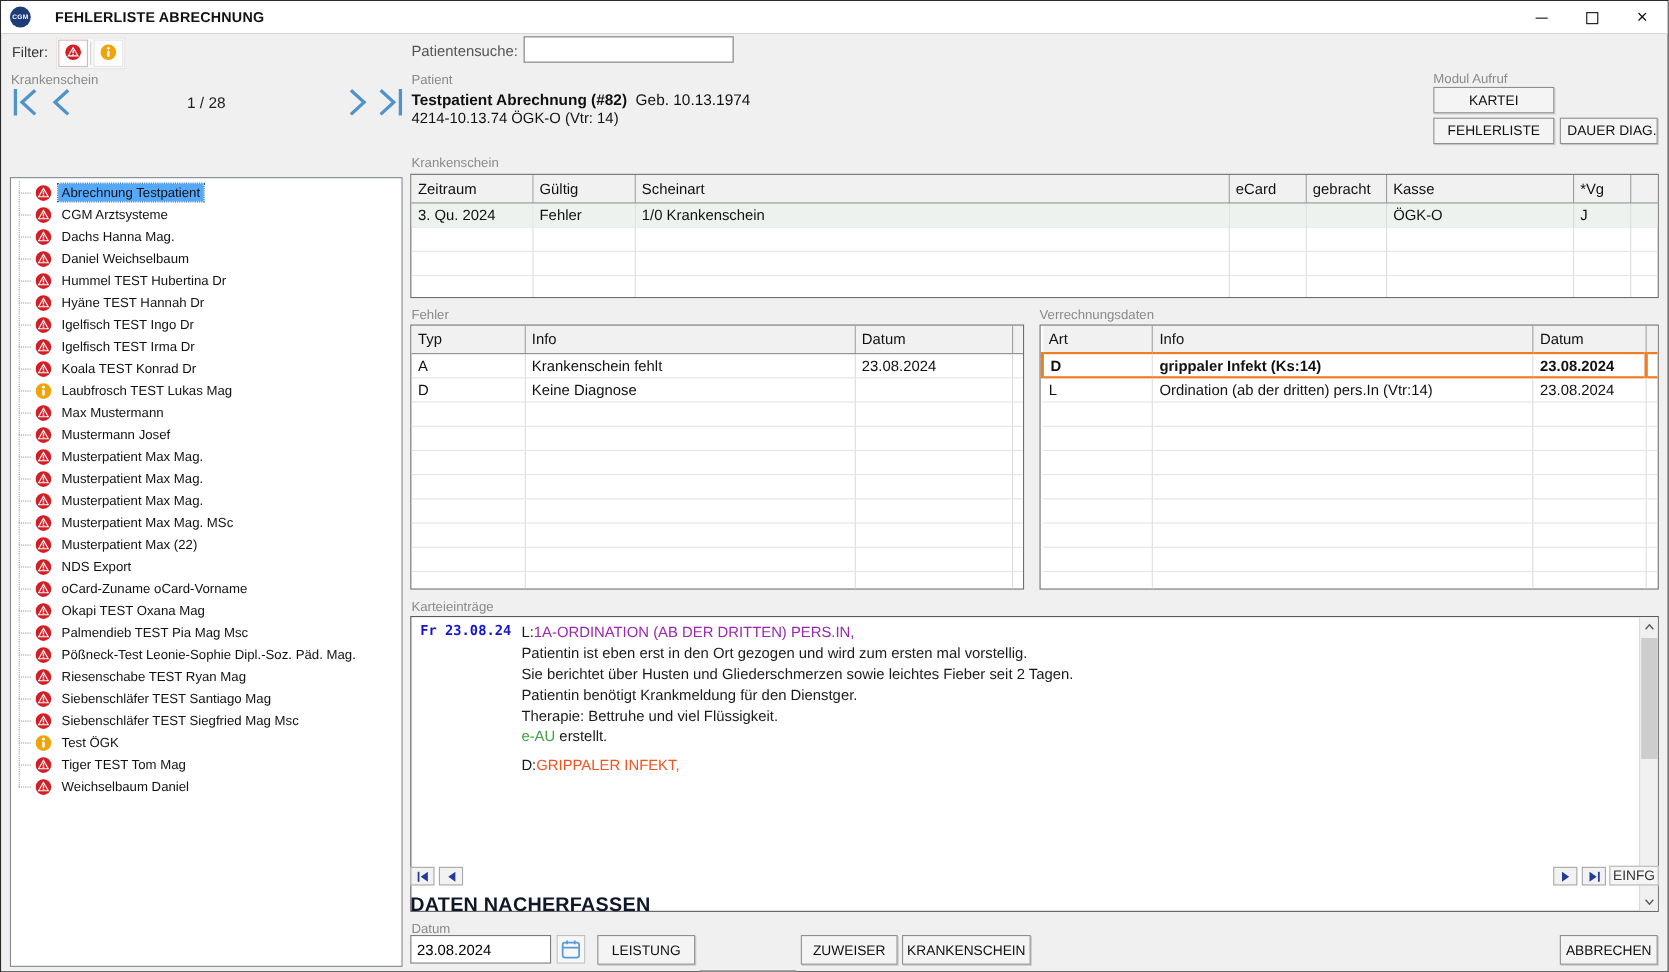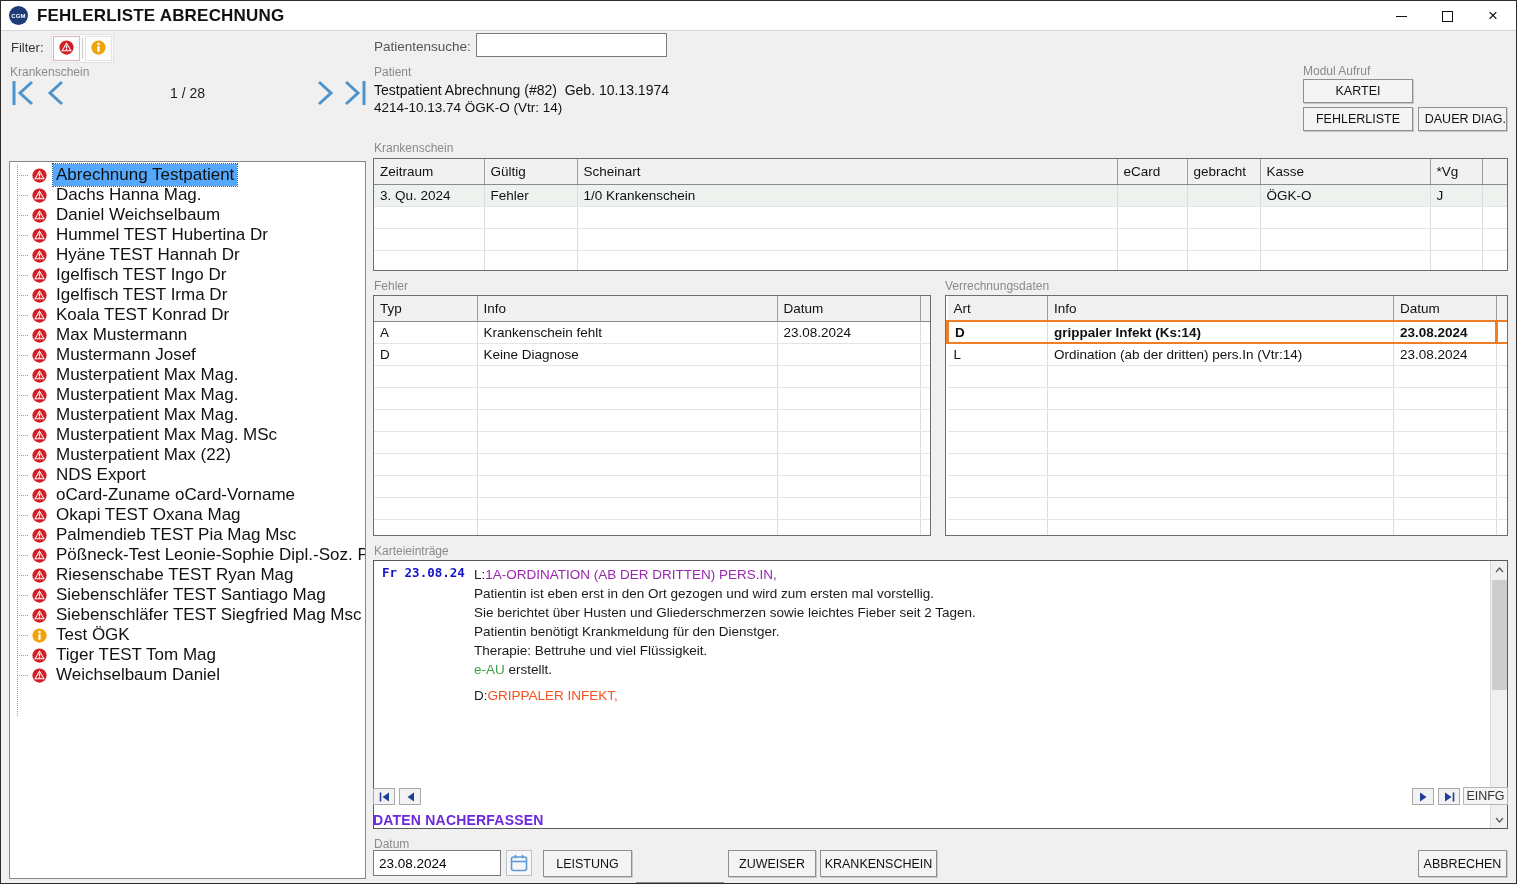--- a/index.html
+++ b/index.html
@@ -2,21 +2,21 @@
 <html><head>
 <meta charset="utf-8">
 <style>
   * { margin:0; padding:0; box-sizing:border-box; }
   html,body { background:#888; font-family:"Liberation Sans","DejaVu Sans",sans-serif; }
   .window { position:relative; width:1517px; height:884px; background:#f0f0f0; border:1px solid #2b2b2b; overflow:hidden; }
 
   
   .titlebar { position:absolute; top:0; left:0; right:0; height:30px; background:#fff; border-bottom:1px solid #d6d6d6; display:flex; align-items:center; padding-left:8px; }
   .app-logo { width:19px; height:19px; border-radius:50%; background:#1e3c78; color:#fff; font-size:6px; font-weight:bold; display:flex; align-items:center; justify-content:center; letter-spacing:.2px; }
-  .title { margin-left:9px; font-size:17px; font-weight:700; color:#111; letter-spacing:.2px; }
+  .title { margin-left:22px; font-size:13px; font-weight:700; color:#111; letter-spacing:.2px; }
   .win-controls { position:absolute; right:0; top:0; height:30px; display:flex; }
   .wc { width:46px; height:30px; background:transparent; border:0; display:flex; align-items:center; justify-content:center; cursor:pointer; font-size:17px; color:#111; }
   .min-glyph { width:11px; border-top:1.4px solid #111; display:inline-block; }
   .max-glyph { width:11px; height:11px; border:1.4px solid #111; display:inline-block; }
 
   
   .filter-label { position:absolute; left:10px; top:39px; font-size:13px; color:#333; }
   .filter-bar { position:absolute; left:50px; top:33px; display:flex; align-items:center; background:#fafafa; border:1px solid #e3e3e3; padding:1px; }
   .fbtn { width:27px; height:25px; background:#fdfdfd; border:1px solid #d9b8b8; display:flex; align-items:center; justify-content:center; cursor:pointer; }
   .fbtn.info { border:1px solid #e4e4e4; }
@@ -34,21 +34,21 @@
   .ka-label { position:absolute; left:373px; top:543px; }
 
   
   .plnav { position:absolute; left:8px; top:78px; width:357px; height:30px; }
   .plnav .navbtn { position:absolute; top:0; width:26px; height:28px; background:transparent; border:0; cursor:pointer; }
   .plnav svg { display:block; }
   .pl-counter { position:absolute; left:0; right:0; top:6px; text-align:center; font-size:14px; color:#222; }
 
   
   .patient-name { position:absolute; left:373px; top:81px; font-size:14px; color:#111; }
-  .patient-name b { font-weight:400;margin-top:40px; }
+  .patient-name b { font-weight:700;margin-top:40px; }
   .patient-ins { position:absolute; left:373px; top:99px; font-size:13.5px; color:#111; }
 
   
   .btn { background:#f4f4f4; border:1px solid #8f8f8f; box-shadow:1px 1px 0 #c9c9c9; font-size:12.5px; color:#111; font-family:inherit; cursor:pointer; }
   .btn-kartei { position:absolute; left:1302px; top:78px; width:110px; height:24px; }
   .btn-verr { position:absolute; left:1302px; top:106px; width:110px; height:24px; }
   .btn-dauer { position:absolute; left:1417px; top:106px; width:89px; height:24px;text-align:right; }
 
   
   .tblwrap { position:absolute; background:#fff; border:1px solid #6e6e6e; overflow:hidden; }
@@ -65,41 +65,41 @@
   tr.sel td:first-child { border-left:3px solid #ef7d23; }
   .vd-wrap tr.sel td:nth-child(3) { border-right:3px solid #ef7d23; }
 
   
   .listbox { position:absolute; left:8px; top:160px; width:357px; height:718px; background:#fff; border:1px solid #828790; overflow:hidden; padding-top:3px; }
   .tree { position:relative; }
   .tree::before { content:""; position:absolute; left:7px; top:0; height:551px; border-left:1px dotted #9a9a9a; }
   .tree-item { display:flex; align-items:center; height:20px; position:relative; padding-left:22px; cursor:default; }
   .tree-item::before { content:""; position:absolute; left:7px; top:10px; width:11px; border-top:1px dotted #9a9a9a; }
   .ticon { width:15px; height:15px; margin-right:6px; flex:0 0 auto; display:flex; }
-  .tlabel { font-size:17px; color:#111; padding:1px 3px; white-space:nowrap; }
+  .tlabel { font-size:12px; color:#111; padding:1px 3px; white-space:nowrap; }
   .tlabel.selected { background:#55a9fc; outline:1px dotted #1a5fa8; }
 
   
   .kartei-box { position:absolute; left:372px; top:559px; width:1135px; height:269px; background:#fff; border:1px solid #5a5a5a; display:flex; }
   .kartei-content { flex:1; display:flex; padding-top:4px; overflow:hidden; }
   .kdate { width:100px; padding-left:8px; font-family:"DejaVu Sans Mono","Liberation Mono",monospace; font-size:12.5px; font-weight:700; }
   .klines { flex:1; }
   .kline { font-size:13.5px; line-height:19px; white-space:nowrap; }
   .kline.spacer { height:7px; line-height:7px; }
   .vscroll { width:17px; background:#f0f0f0; border-left:1px solid #d9d9d9; position:relative; }
   .vs-arrow { position:absolute; left:0; width:17px; height:17px; display:flex; align-items:center; justify-content:center; cursor:pointer; }
   .vs-up { top:0; } .vs-down { bottom:0; }
   .vs-thumb { position:absolute; left:1px; top:19px; width:15px; height:110px; background:#cdcdcd; cursor:pointer; }
 
   
   .mini-btn { position:absolute; width:22px; height:17px; background:#f2f2f2; border:1px solid #a9a9a9; display:flex; align-items:center; justify-content:center; cursor:pointer; padding:0; }
   .einfg { position:absolute; left:1462px; top:786px; width:45px; height:18px; background:#f5f5f5; border:1px solid #b5b5b5; font-size:12.5px; color:#333; display:flex; align-items:center; justify-content:center; }
 
   
-  .footer-heading { position:absolute; left:372px; top:811px; font-size:14px; font-weight:700; color:#6d28d9; letter-spacing:.2px; }
+  .footer-heading { position:absolute; left:372px; top:811px; font-size:18px; font-weight:700; color:#0f172a; letter-spacing:.2px; }
   .datum-label { position:absolute; left:373px; top:836px; }
   .datum-input { position:absolute; left:372px; top:849px; width:128px; height:26px; border:1px solid #7a7a7a; background:#fff; font-size:13.5px; padding:0 5px; font-family:inherit; }
   .cal-btn { position:absolute; left:505px; top:849px; width:26px; height:26px; background:#f7f7f7; border:1px solid #c0c0c0; display:flex; align-items:center; justify-content:center; cursor:pointer; }
   .btn-leistung { position:absolute; left:542px; top:849px; width:89px; height:27px; }
   .btn-diagnose { position:absolute; left:635px; top:849px; width:88px; height:27px;margin-top:32px; }
   .btn-zuweiser { position:absolute; left:727px; top:849px; width:88px; height:27px; }
   .btn-krank { position:absolute; left:819px; top:849px; width:117px; height:27px; }
   .btn-abbrechen { position:absolute; left:1417px; top:849px; width:89px; height:27px; }
 </style>
 </head>
@@ -188,20 +188,32 @@
         <div class="tree-item">
           <span class="ticon">
             <svg width="15" height="15" viewBox="0 0 16 16">
               <circle cx="8" cy="8" r="7.6" fill="#d21f26"></circle>
               <path d="M8 2.4 L13.6 12 L2.4 12 Z" fill="#fff"></path>
               <path d="M8 4.5 L11.8 11 L4.2 11 Z" fill="#d21f26"></path>
               <rect x="7.35" y="5.8" width="1.3" height="3.1" fill="#fff"></rect>
               <circle cx="8" cy="10.2" r="0.85" fill="#fff"></circle>
             </svg>
           </span>
+          <span class="tlabel">CGM Arztsysteme</span>
+        </div>
+        <div class="tree-item">
+          <span class="ticon">
+            <svg width="15" height="15" viewBox="0 0 16 16">
+              <circle cx="8" cy="8" r="7.6" fill="#d21f26"></circle>
+              <path d="M8 2.4 L13.6 12 L2.4 12 Z" fill="#fff"></path>
+              <path d="M8 4.5 L11.8 11 L4.2 11 Z" fill="#d21f26"></path>
+              <rect x="7.35" y="5.8" width="1.3" height="3.1" fill="#fff"></rect>
+              <circle cx="8" cy="10.2" r="0.85" fill="#fff"></circle>
+            </svg>
+          </span>
           <span class="tlabel">Dachs Hanna Mag.</span>
         </div>
         <div class="tree-item">
           <span class="ticon">
             <svg width="15" height="15" viewBox="0 0 16 16">
               <circle cx="8" cy="8" r="7.6" fill="#d21f26"></circle>
               <path d="M8 2.4 L13.6 12 L2.4 12 Z" fill="#fff"></path>
               <path d="M8 4.5 L11.8 11 L4.2 11 Z" fill="#d21f26"></path>
               <rect x="7.35" y="5.8" width="1.3" height="3.1" fill="#fff"></rect>
               <circle cx="8" cy="10.2" r="0.85" fill="#fff"></circle>
@@ -261,20 +273,30 @@
           <span class="ticon">
             <svg width="15" height="15" viewBox="0 0 16 16">
               <circle cx="8" cy="8" r="7.6" fill="#d21f26"></circle>
               <path d="M8 2.4 L13.6 12 L2.4 12 Z" fill="#fff"></path>
               <path d="M8 4.5 L11.8 11 L4.2 11 Z" fill="#d21f26"></path>
               <rect x="7.35" y="5.8" width="1.3" height="3.1" fill="#fff"></rect>
               <circle cx="8" cy="10.2" r="0.85" fill="#fff"></circle>
             </svg>
           </span>
           <span class="tlabel">Koala TEST Konrad Dr</span>
+        </div>
+        <div class="tree-item">
+          <span class="ticon">
+            <svg width="15" height="15" viewBox="0 0 16 16">
+              <circle cx="8" cy="8" r="7.6" fill="#f0a30a"></circle>
+              <circle cx="8" cy="4.2" r="1.4" fill="#fff"></circle>
+              <rect x="6.8" y="6.5" width="2.4" height="6.2" rx="1.1" fill="#fff"></rect>
+            </svg>
+          </span>
+          <span class="tlabel">Laubfrosch TEST Lukas Mag</span>
         </div>
         <div class="tree-item">
           <span class="ticon">
             <svg width="15" height="15" viewBox="0 0 16 16">
               <circle cx="8" cy="8" r="7.6" fill="#d21f26"></circle>
               <path d="M8 2.4 L13.6 12 L2.4 12 Z" fill="#fff"></path>
               <path d="M8 4.5 L11.8 11 L4.2 11 Z" fill="#d21f26"></path>
               <rect x="7.35" y="5.8" width="1.3" height="3.1" fill="#fff"></rect>
               <circle cx="8" cy="10.2" r="0.85" fill="#fff"></circle>
             </svg>

